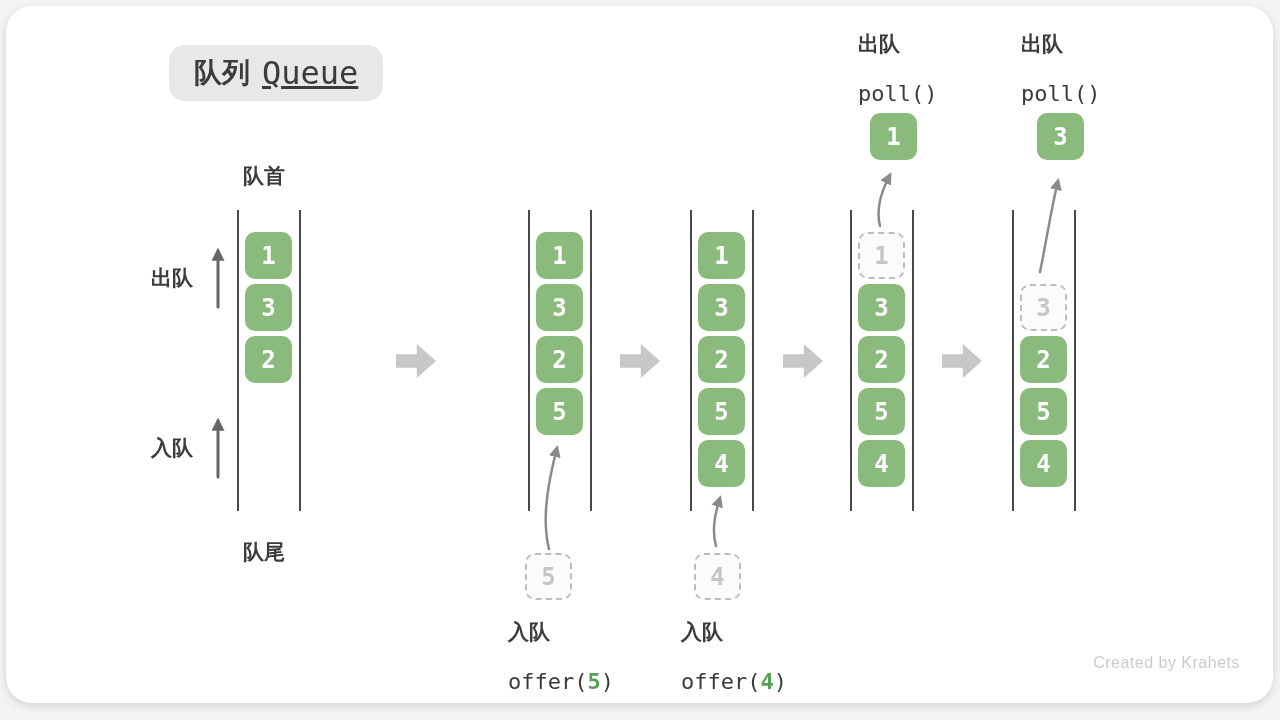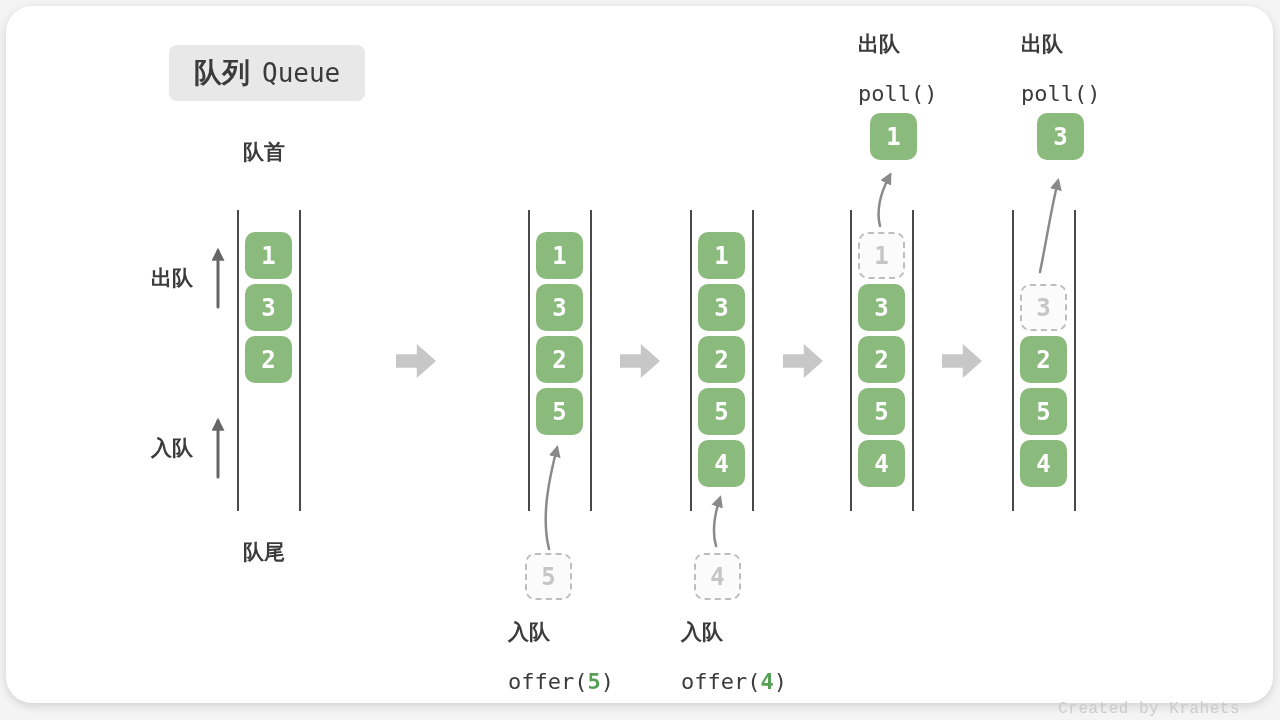--- a/index.html
+++ b/index.html
@@ -2,25 +2,25 @@
 <html style="--cell: #8bba7d; --code-hl: #55a054; --block-arrow: #c7c7c7; --wall: #4a4a4a; --text: #3b3b3b; --muted: #c6c6c6; --badge-bg: #e8e8e8;"><head>
 <meta charset="utf-8">
 <style>
   html,body{margin:0;padding:0;background:#f4f4f4;width:1280px;height:720px;overflow:hidden;
     font-family:"Liberation Sans","DejaVu Sans",sans-serif;}
   .card{position:absolute;left:6px;top:6px;width:1267px;height:697px;background:#ffffff;
     border-radius:26px;box-shadow:0 3px 10px rgba(0,0,0,.14);}
   .stage{position:absolute;left:0;top:0;width:1280px;height:720px;}
 
   .badge{position:absolute;left:169px;top:45px;height:56px;padding:0 25px;
-    background:var(--badge-bg,#e8e8e8);border-radius:8px;display:inline-flex;
+    background:var(--badge-bg,#e8e8e8);border-radius:16px;display:inline-flex;
     align-items:center;gap:12px;}
   .badge-zh{font-size:28px;font-weight:bold;color:var(--text,#3b3b3b);}
   .badge-en{font-family:"DejaVu Sans Mono","Liberation Mono",monospace;
-    font-size:26px;color:var(--text,#3b3b3b);}
+    font-size:32px;color:var(--text,#3b3b3b);text-decoration:underline;}
 
   .cjk-label{position:absolute;font-size:21px;font-weight:bold;color:var(--text,#3b3b3b);
     white-space:nowrap;}
 
   .wall{position:absolute;width:1.5px;height:301px;top:210px;background:var(--wall,#4a4a4a);}
 
   .cell{position:absolute;width:47px;height:47px;border-radius:10px;box-sizing:border-box;
     background:var(--cell,#8bba7d);color:#ffffff;display:flex;align-items:center;
     justify-content:center;font-family:"DejaVu Sans Mono","Liberation Mono",monospace;
     font-size:24px;font-weight:bold;}
@@ -28,39 +28,39 @@
 
   .block-arrow{position:absolute;width:40px;height:34px;background:var(--block-arrow,#c7c7c7);
     clip-path:polygon(0% 30%,52% 30%,52% 0%,100% 50%,52% 100%,52% 70%,0% 70%);}
 
   .op-label{position:absolute;white-space:nowrap;}
   .op-action{font-size:21px;font-weight:600;color:var(--text,#3b3b3b);}
   .op-code{margin-top:23px;font-family:"DejaVu Sans Mono","Liberation Mono",monospace;
     font-size:22px;color:var(--text,#3b3b3b);}
   .op-code .hl{color:var(--code-hl,#55a054);font-weight:bold;}
 
-  .watermark{position:absolute;right:40px;top:700px;
-    font-family:Liberation Mono, monospace;
+  .watermark{position:absolute;right:40px;top:654px;
+    font-family:Liberation Sans, sans-serif;
     font-size:16px;color:#cbcbcb;letter-spacing:.5px;}
 
   svg.arrows{position:absolute;left:0;top:0;width:1280px;height:720px;pointer-events:none;}
 </style>
 </head>
 <body>
 
 <div class="card"></div>
 
 <div class="stage">
 
   <div class="badge">
     <span class="badge-zh">队列</span>
     <span class="badge-en">Queue</span>
   </div>
 
-  <div class="cjk-label" style="left:243px;top:138px;">队首</div>
+  <div class="cjk-label" style="left:243px;top:162px;">队首</div>
   <div class="cjk-label" style="left:243px;top:538px;">队尾</div>
   <div class="cjk-label" style="left:151px;top:264px;">出队</div>
   <div class="cjk-label" style="left:151px;top:434px;">入队</div>
 
   <svg class="arrows">
     <defs>
       <marker id="ah-dark" markerUnits="userSpaceOnUse" markerWidth="13" markerHeight="13" viewBox="0 0 10 10" refX="7.5" refY="5" orient="auto">
         <path d="M0,0 L10,5 L0,10 Z" fill="#666666"></path>
       </marker>
       <marker id="ah-gray" markerUnits="userSpaceOnUse" markerWidth="12" markerHeight="12" viewBox="0 0 10 10" refX="7.5" refY="5" orient="auto">

